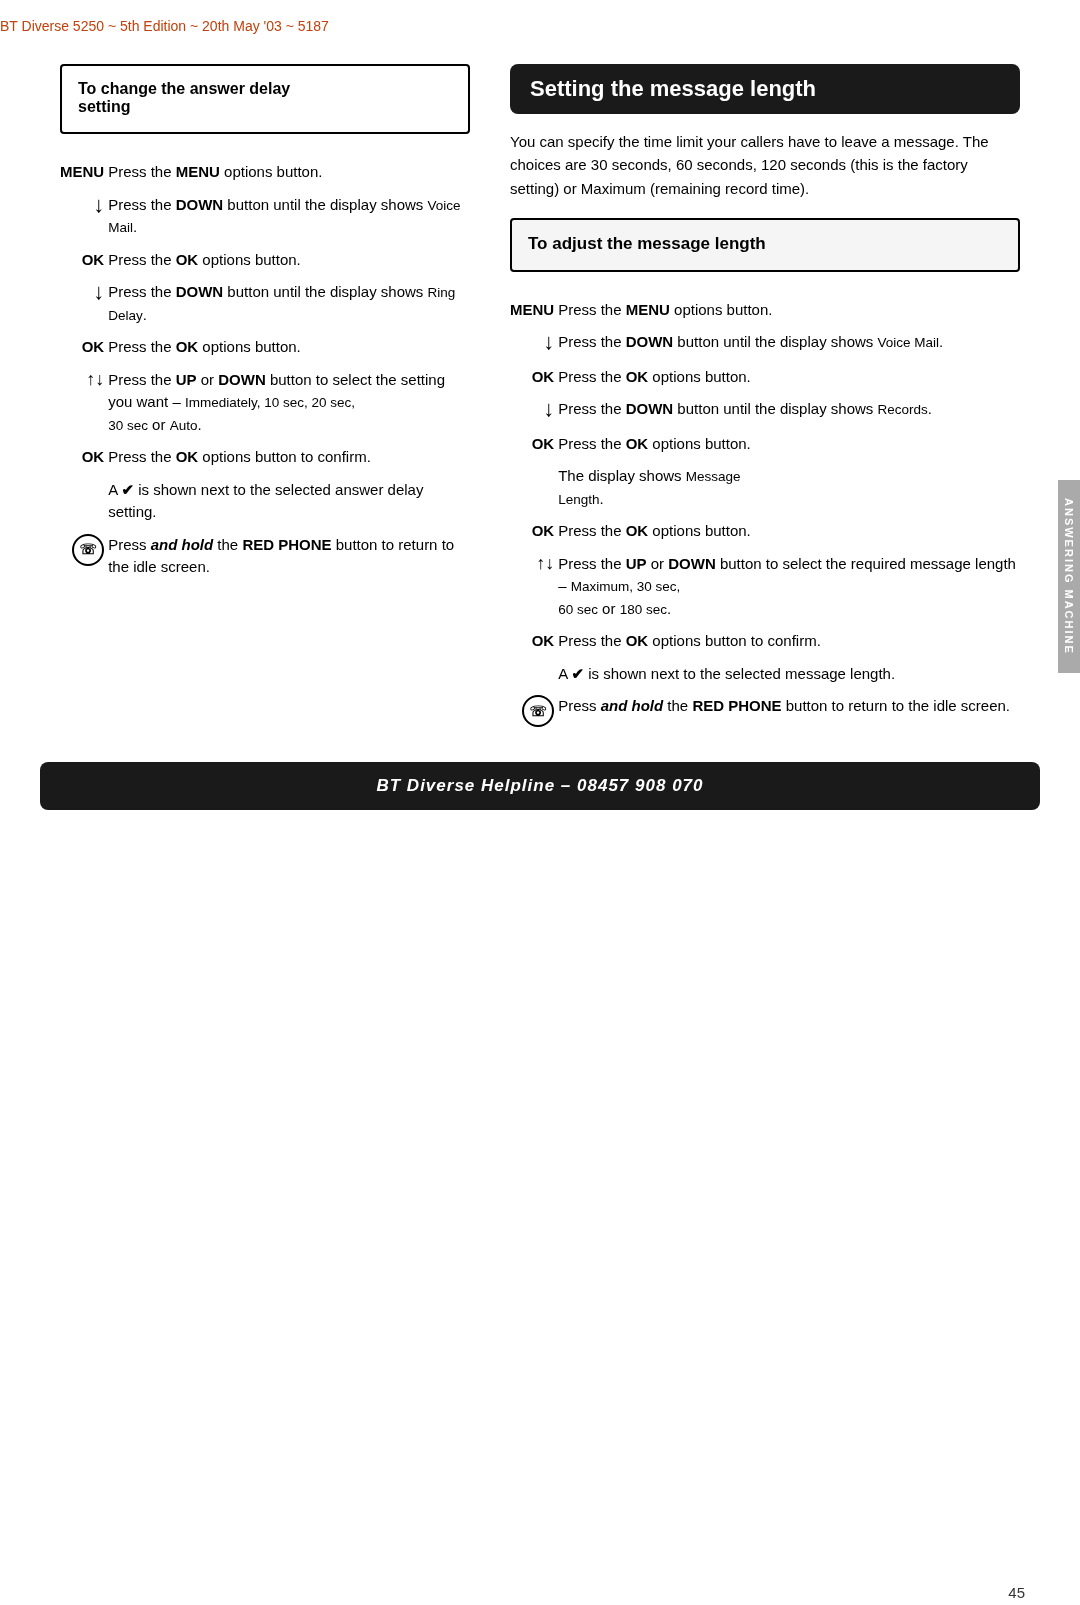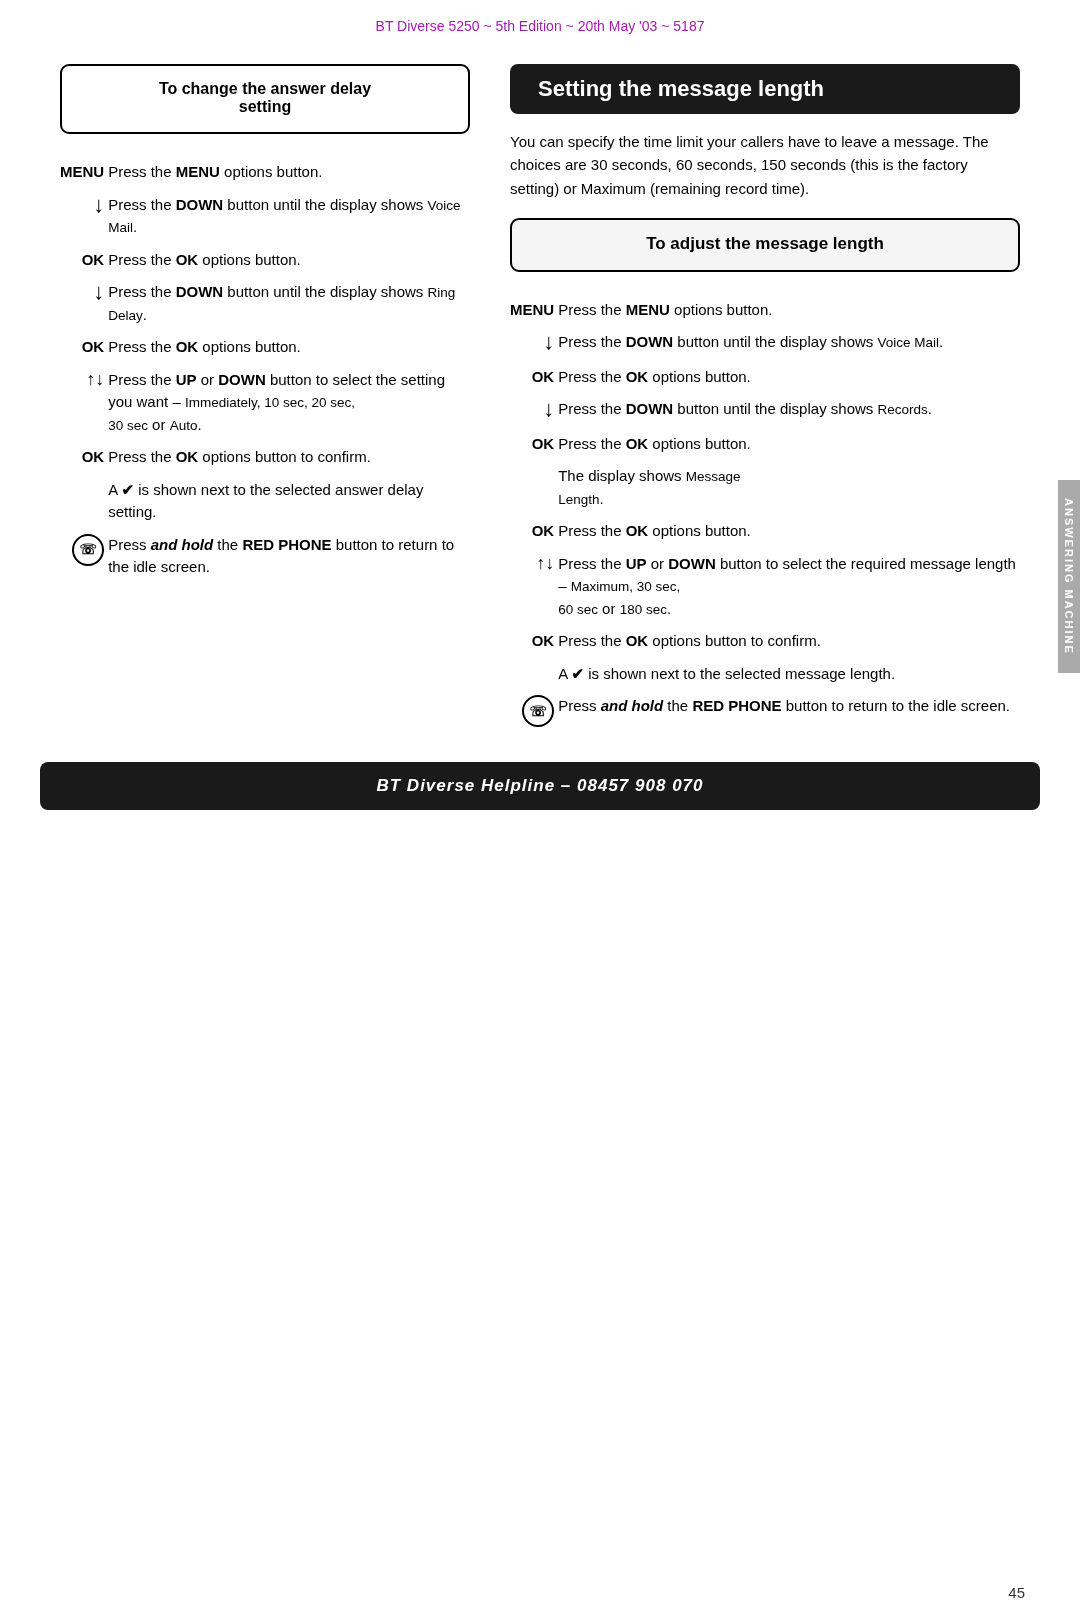--- a/index.html
+++ b/index.html
@@ -6,60 +6,59 @@
     body {
       font-family: Arial, Helvetica, sans-serif;
       font-size: 15px;
       background: #fff;
       width: 1080px;
       min-height: 1605px;
       position: relative;
       color: #000;
     }
     .page-header {
-      text-align: center;
+      text-align: left;
       padding: 18px 0 10px 0;
       font-size: 14px;
-      color: #a21caf;
+      color: #c2410c;
     }
     .main-content {
       display: flex;
       flex-direction: row;
       gap: 0;
       padding: 20px 60px 20px 60px;
       flex: 1;
     }
     .left-col {
       width: 440px;
       padding-right: 30px;
     }
     .right-col {
       flex: 1;
       padding-left: 10px;
     }
     
     .info-box {
       border: 2.5px solid #000;
-      border-radius: 9px;
+      border-radius: 4px;
       padding: 14px 16px 16px 16px;
       margin-bottom: 22px;
       position: relative;
-      text-align: center;
     }
     .info-box-title {
       font-size: 16px;
       font-weight: bold;
       margin-bottom: 0;
     }
     
     .section-header {
       background: #1a1a1a;
       color: #fff;
       border-radius: 8px;
-      padding: 12px 28px;
+      padding: 12px 20px;
       font-size: 22px;
       font-weight: bold;
       margin-bottom: 16px;
       display: inline-block;
       width: 100%;
     }
     .section-intro {
       font-size: 15px;
       line-height: 1.55;
       margin-bottom: 18px;
@@ -221,21 +220,21 @@
     </table>
   </div>
 
   <div class="right-col">
     
     <div class="section-header">
       <span>Setting the message length</span>
     </div>
 
     
-    <p class="section-intro">You can specify the time limit your callers have to leave a message. The choices are 30 seconds, 60 seconds, 150 seconds (this is the factory setting) or Maximum (remaining record time).</p>
+    <p class="section-intro">You can specify the time limit your callers have to leave a message. The choices are 30 seconds, 60 seconds, 120 seconds (this is the factory setting) or Maximum (remaining record time).</p>
 
     
     <div class="info-box" style="background:#f5f5f5;">
       <div class="info-box-title" style="font-size:17px;">
         <span>To adjust the message length</span>
       </div>
     </div>
 
     
     <table class="step-table">

